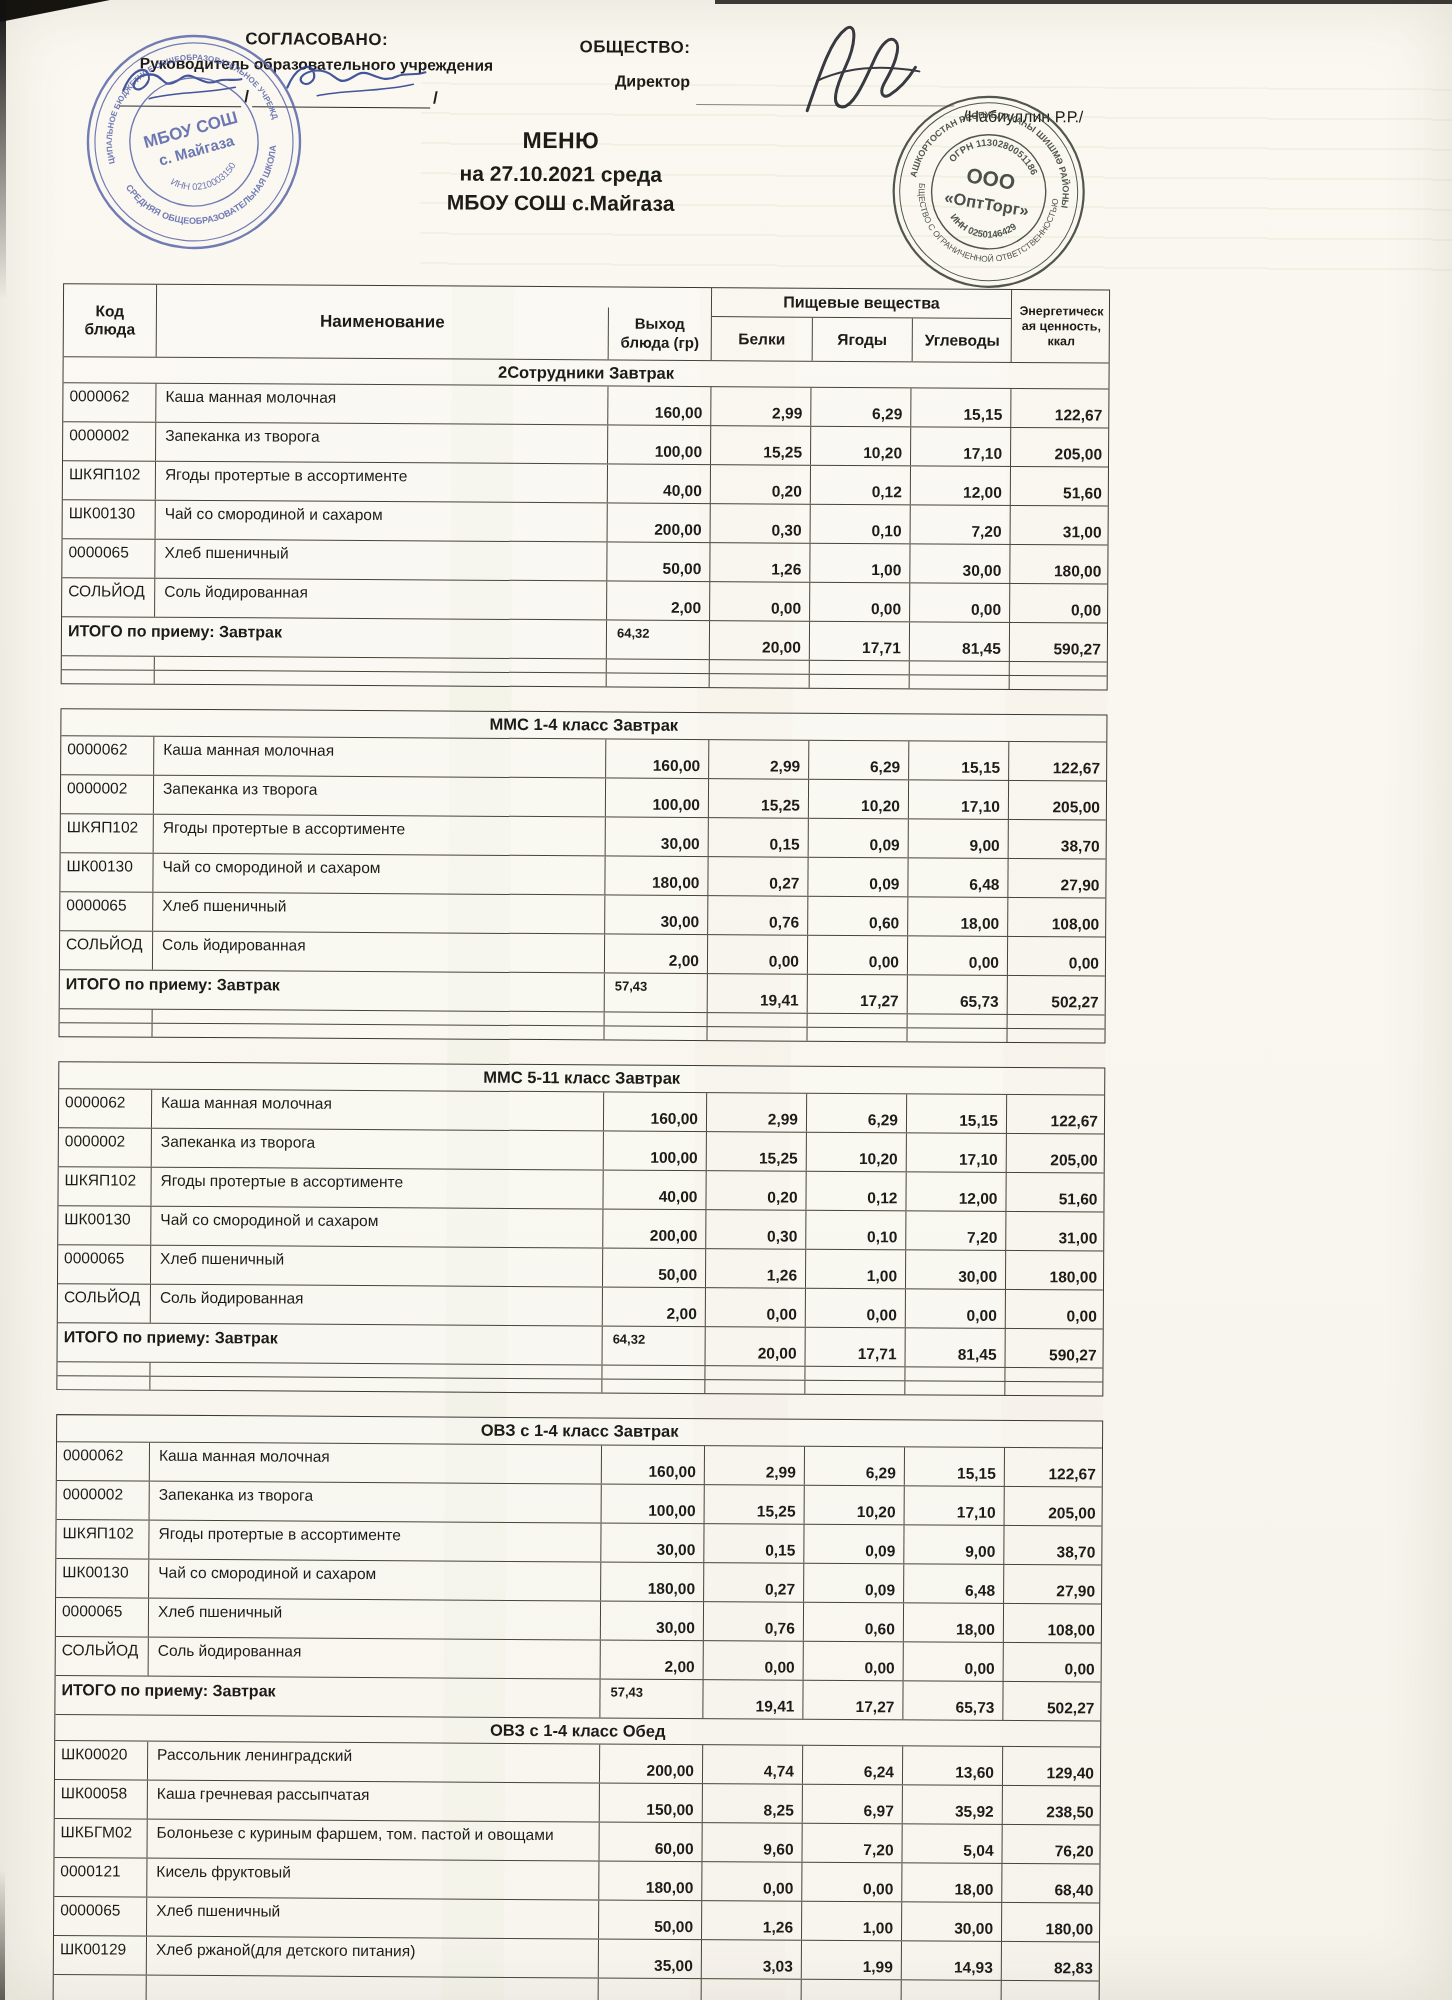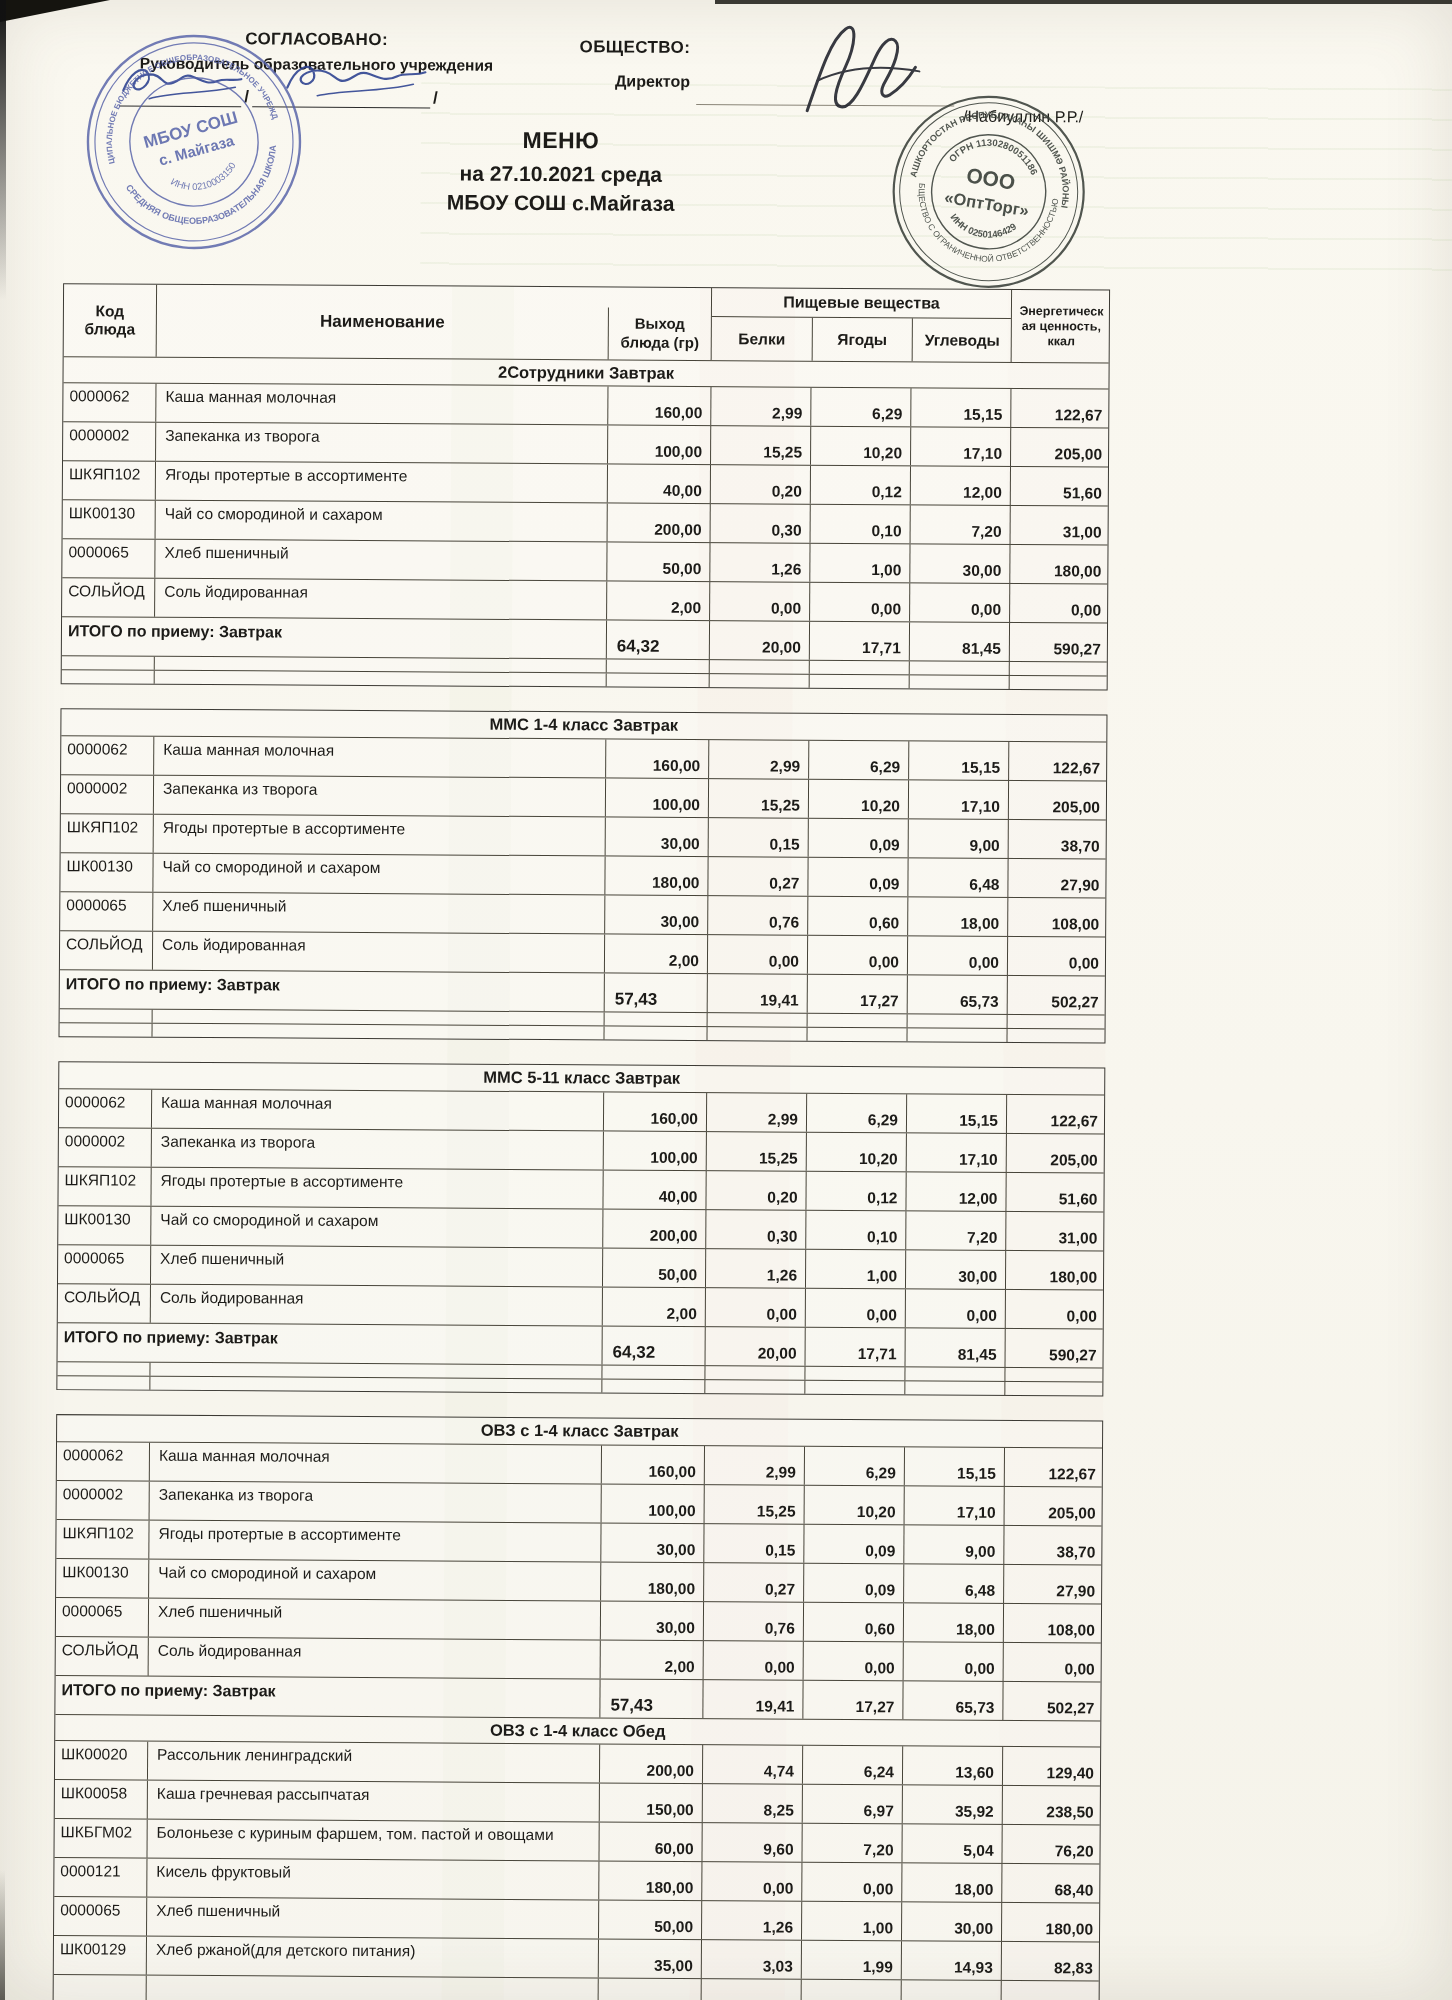--- a/index.html
+++ b/index.html
@@ -54,21 +54,21 @@
   .t-row{display:grid;grid-template-columns:92px 452px 103px 100px 100px 100px 100px;height:39px;border-top:1.5px solid #474439;}
   .t-row.thin{height:14px;}
   .t-cell{border-left:1.5px solid #474439;position:relative;}
   .t-row > .t-cell:first-child{border-left:none;}
   .c-code{padding:4px 8px 0 6px;overflow:hidden;white-space:nowrap;}
   .c-name{padding:4px 4px 0 9px;overflow:hidden;white-space:nowrap;}
   .c-num{display:flex;align-items:flex-end;justify-content:flex-end;padding:0 8px 3px 0;font-weight:bold;}
   .sect-row{display:block;height:26px;border-top:1.5px solid #474439;text-align:center;font-weight:bold;font-size:16.5px;padding-top:3px;}
   .bfirst{border-top:none !important;}
   .total-label{grid-column:1 / span 2;border-left:none !important;padding:5px 0 0 6px;font-weight:bold;font-size:16px;white-space:nowrap;}
-  .c-out-total{display:flex;align-items:flex-end;justify-content:flex-start;padding:0 0 2px 10px;font-weight:bold;font-size:17px;}
+  .c-out-total{display:flex;align-items:flex-end;justify-content:flex-start;padding:0 0 18px 10px;font-weight:bold;font-size:13px;}
   
   .t-hdr{display:grid;grid-template-columns:92px 452px 103px 300px 100px;height:72px;}
   .t-hdr > div{border-left:1.5px solid #474439;}
   .t-hdr > div:first-child{border-left:none;}
   .hc{display:flex;align-items:center;justify-content:center;text-align:center;font-weight:bold;}
   .hc-code{font-size:15.5px;padding:0 15px;}
   .hc-name{font-size:17px;}
   .hc-out{font-size:15px;padding:2px 10px;line-height:1.25;margin-top:20px;}
   .h-nutr{display:flex;flex-direction:column;}
   .h-nutr-top{height:29px;display:flex;align-items:center;justify-content:center;font-weight:bold;font-size:16px;border-bottom:1.5px solid #474439;}

